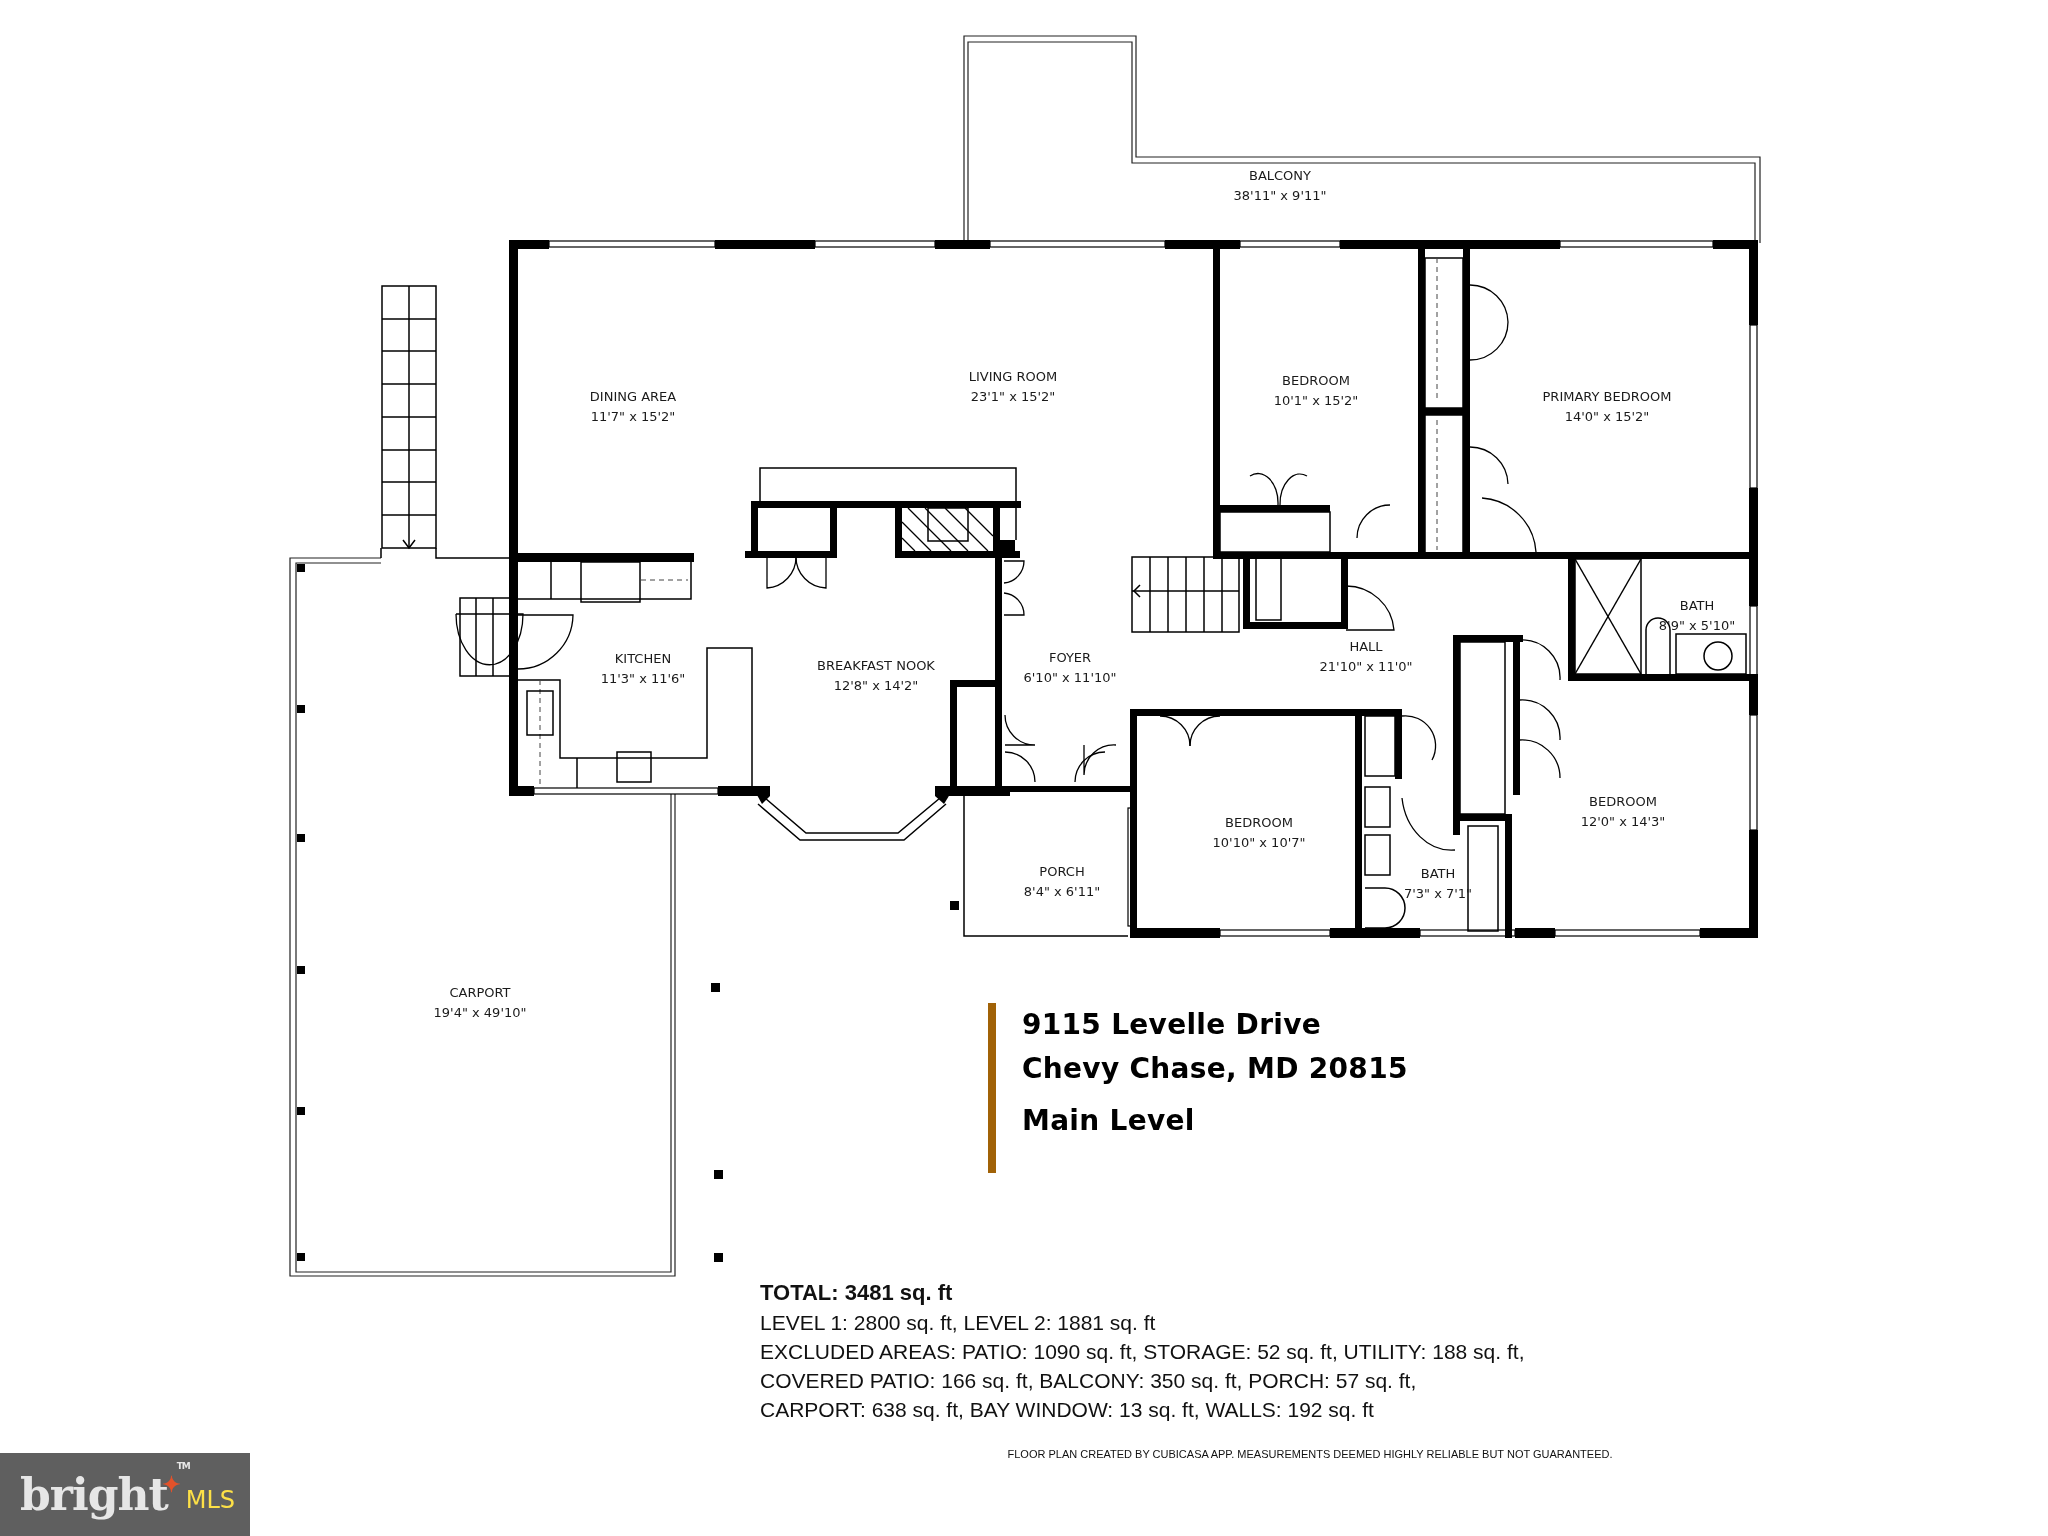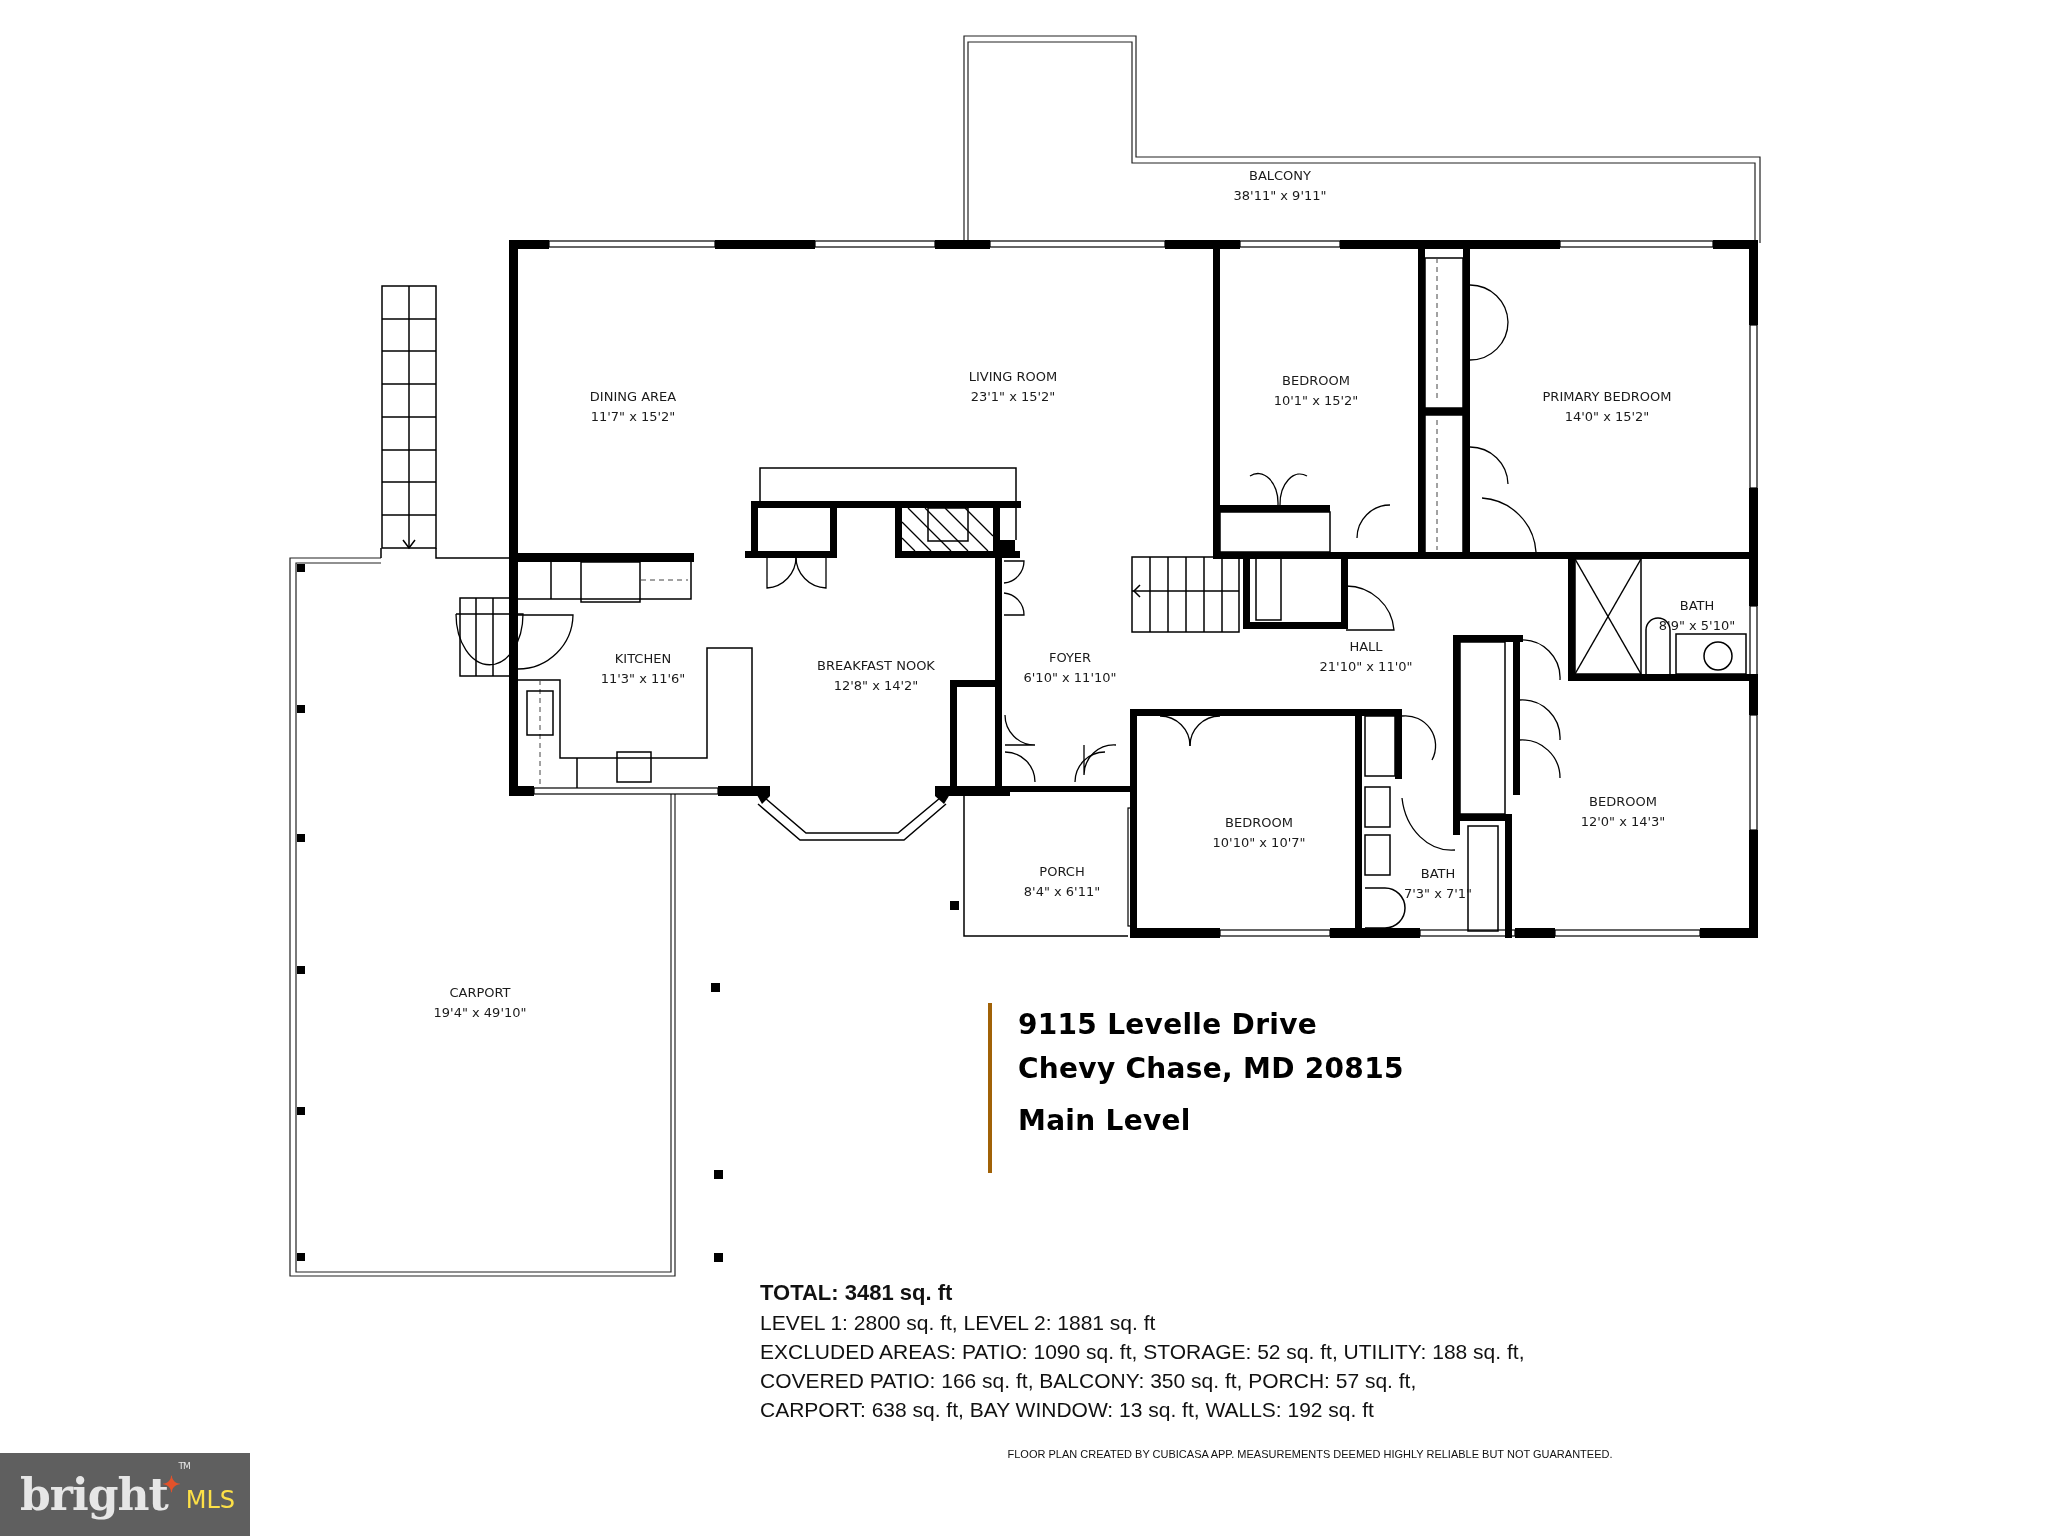--- a/index.html
+++ b/index.html
@@ -6,31 +6,31 @@
   body { width: 2048px; height: 1536px; position: relative; overflow: hidden; font-family: "Liberation Sans", "DejaVu Sans", sans-serif; color: #111; }
   #plan { position: absolute; left: 0; top: 0; width: 2048px; height: 1536px; }
   .lbl { font-family: "DejaVu Sans", sans-serif; font-size: 13px; fill: #1a1a1a; text-anchor: middle; }
   .wall { fill: #000; }
   .thin { fill: none; stroke: #000; stroke-width: 1.5; }
   .thin2 { fill: none; stroke: #222; stroke-width: 1.2; }
   .dash { fill: none; stroke: #444; stroke-width: 1; stroke-dasharray: 5 4; }
   .win { fill: #fff; stroke: #000; stroke-width: 1.2; }
   .arc { fill: none; stroke: #000; stroke-width: 1.3; }
   .hatch { stroke: #000; stroke-width: 1.3; }
-  .title-block { position: absolute; left: 988px; top: 1003px; height: 170px; border-left: 4px solid #a16207; padding-left: 26px; }
+  .title-block { position: absolute; left: 988px; top: 1003px; height: 170px; border-left: 8px solid #a16207; padding-left: 26px; }
   .title-block .line { font-family: "DejaVu Sans", sans-serif; font-weight: bold; font-size: 28px; line-height: 44px; color: #000; letter-spacing: 0.3px; }
   .title-block .line.level { margin-top: 8px; }
   .totals { position: absolute; left: 760px; top: 1278px; width: 1100px; font-family: "Liberation Sans", sans-serif; color: #111; }
   .totals .total { font-weight: bold; font-size: 22px; line-height: 30px; }
   .totals .row { font-size: 21px; line-height: 29px; }
   .disclaimer { position: absolute; left: 760px; top: 1448px; width: 1100px; text-align: center; font-family: "Liberation Sans", sans-serif; font-size: 11px; color: #111; }
   .logo { position: absolute; left: 0; top: 1453px; width: 250px; height: 83px; background: #5f5f5f; display: flex; align-items: center; padding-left: 20px; box-sizing: border-box; }
   .logo .word { font-family: "DejaVu Serif", serif; font-weight: bold; font-size: 44px; color: #e6e6e6; letter-spacing: -1px; position: relative; }
   .logo .star { position: absolute; right: -12px; top: 2px; color: #e2522a; font-size: 22px; }
-  .logo .tm { position: absolute; right: -22px; top: -8px; font-size: 9px; color: #e6e6e6; font-family: "DejaVu Sans", sans-serif; font-weight: normal; }
+  .logo .tm { position: absolute; right: -22px; top: -8px; font-size: 9px; color: #e6e6e6; font-family: "DejaVu Sans", sans-serif; font-weight: bold; }
   .logo .mls { font-family: "DejaVu Sans", sans-serif; font-size: 24px; color: #fde047; margin-left: 18px; margin-top: 10px; }
 </style>
 </head>
 <body>
 
 <svg id="plan" viewBox="0 0 2048 1536" xmlns="http://www.w3.org/2000/svg">
 
   <g>
     <path class="thin2" d="M964,245 V36 H1136 V157 H1760 V243"></path>
     <path class="thin2" d="M968,245 V42 H1132 V163 H1755 V243"></path>

